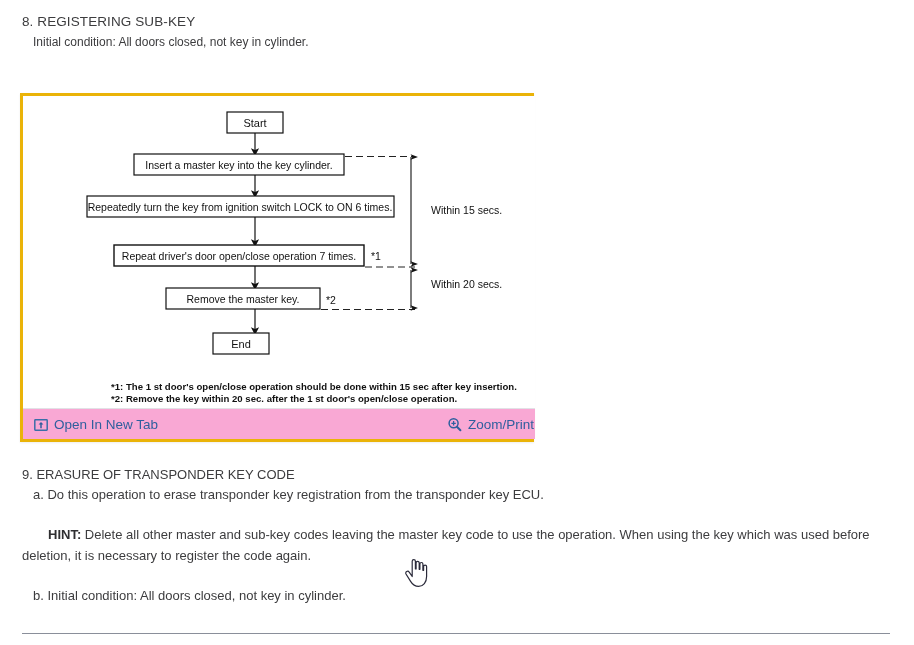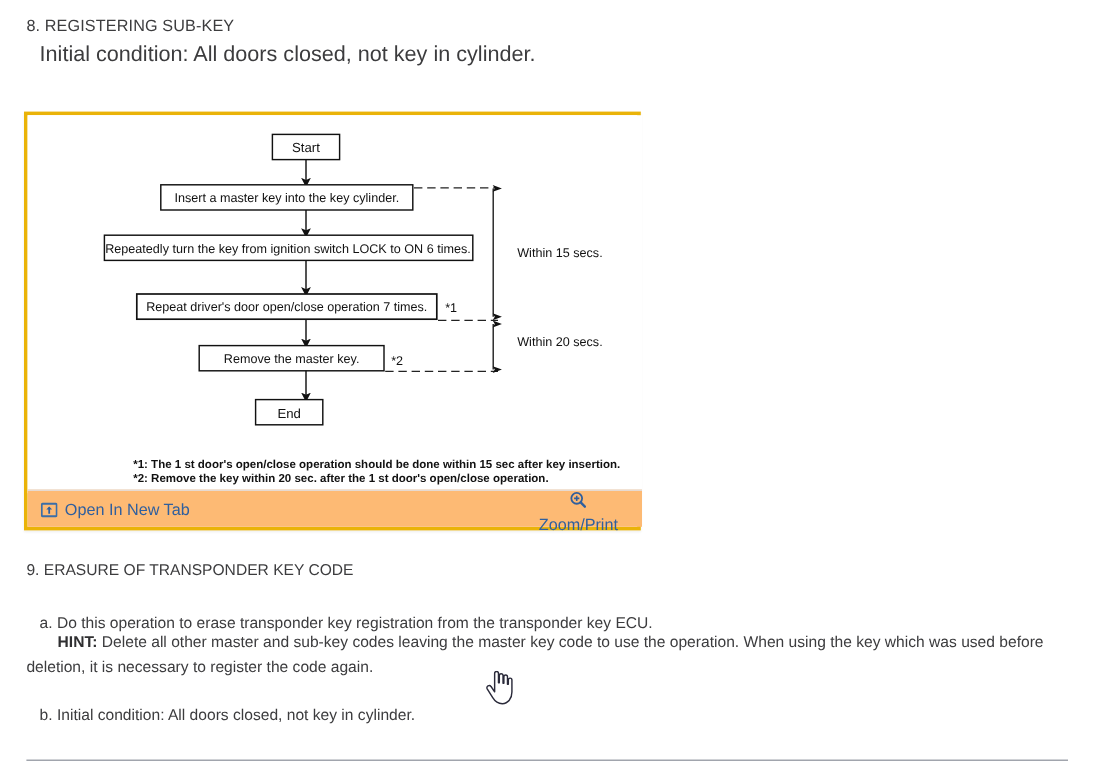--- a/index.html
+++ b/index.html
@@ -28,21 +28,21 @@
     top: 14px;
     font-size: 13.5px;
     color: #3c3c3e;
     letter-spacing: 0.1px;
     white-space: nowrap;
   }
   .sec-sub {
     position: absolute;
     left: 33px;
     top: 35px;
-    font-size: 18px;
+    font-size: 12px;
     color: #3c3c3e;
     white-space: nowrap;
     text-align: center;
   }
 
   
   .figure-box {
     position: absolute;
     left: 20px;
     top: 93px;
@@ -64,51 +64,51 @@
   }
   .figure-art svg { display: block; }
 
   
   .fig-footer {
     position: absolute;
     left: 0;
     bottom: 0;
     width: 512px;
     height: 31px;
-    background: #fdba74;
+    background: #f9a8d4;
     border-top: 1px solid #e1e2e6;
     box-sizing: border-box;
   }
   .fig-action {
     position: absolute;
     top: 0;
     height: 31px;
     display: flex;
     align-items: center;
     gap: 6px;
     font-size: 13.5px;
     color: #2f5f9e;
     cursor: pointer;
     text-decoration: none;
     white-space: nowrap;
   }
   .fig-action.left  { left: 11px; }
-  .fig-action.right { right: 20px; flex-direction: column; }
+  .fig-action.right { right: 1px; }
   .fig-action .lbl { color: #2f5f9e; }
   .ico { display: inline-flex; align-items: center; justify-content: center; }
 
   
   .para {
     position: absolute;
     font-size: 13px;
     color: #3c3c3e;
     line-height: 21px;
   }
   .p-9       { left: 22px; top: 464px; white-space: nowrap; }
-  .p-9a      { left: 33px; top: 484px; white-space: nowrap; margin-top: 24px; }
+  .p-9a      { left: 33px; top: 484px; white-space: nowrap; }
   .p-hint    { left: 22px; top: 524px; width: 880px; text-indent: 26px; }
   .p-hint b  { font-weight: bold; color: #2f2f31; }
   .p-9b      { left: 33px; top: 585px; white-space: nowrap; }
 
   .rule {
     position: absolute;
     left: 22px;
     top: 633px;
     width: 868px;
     height: 1px;

